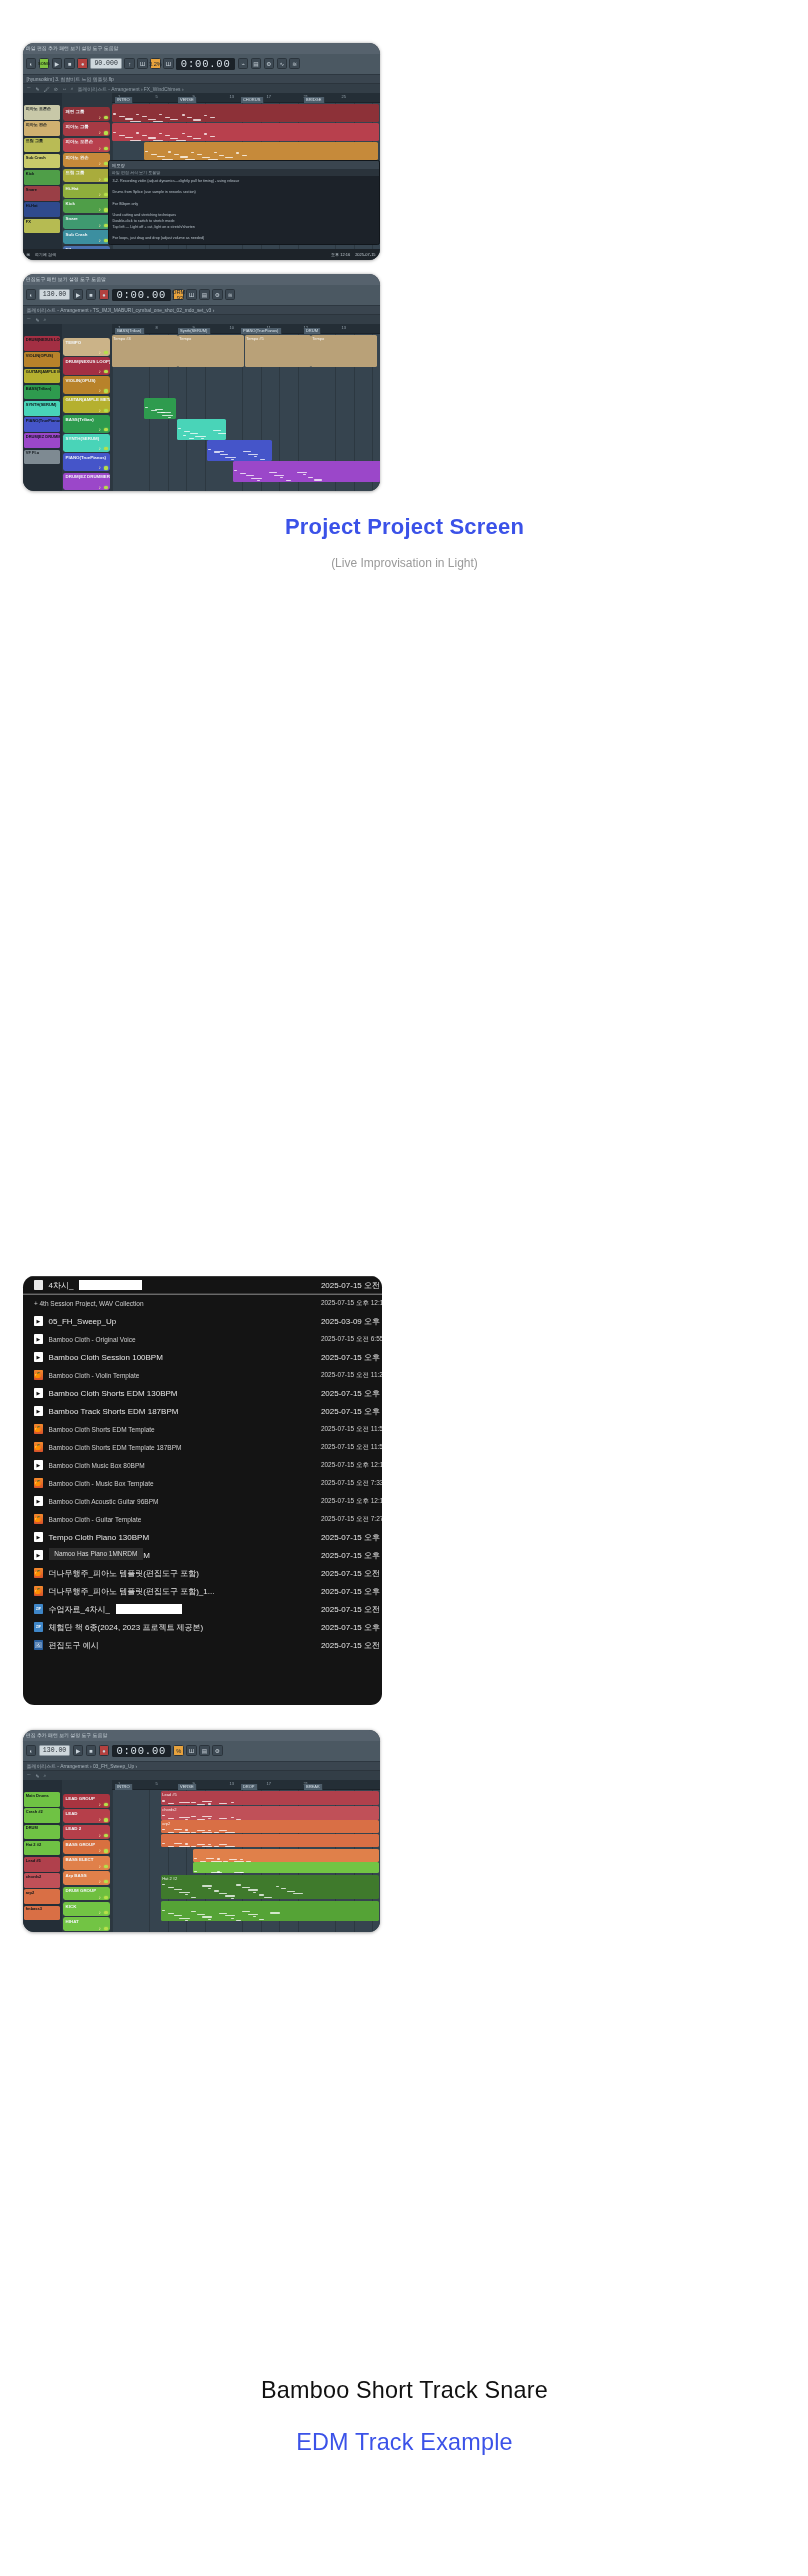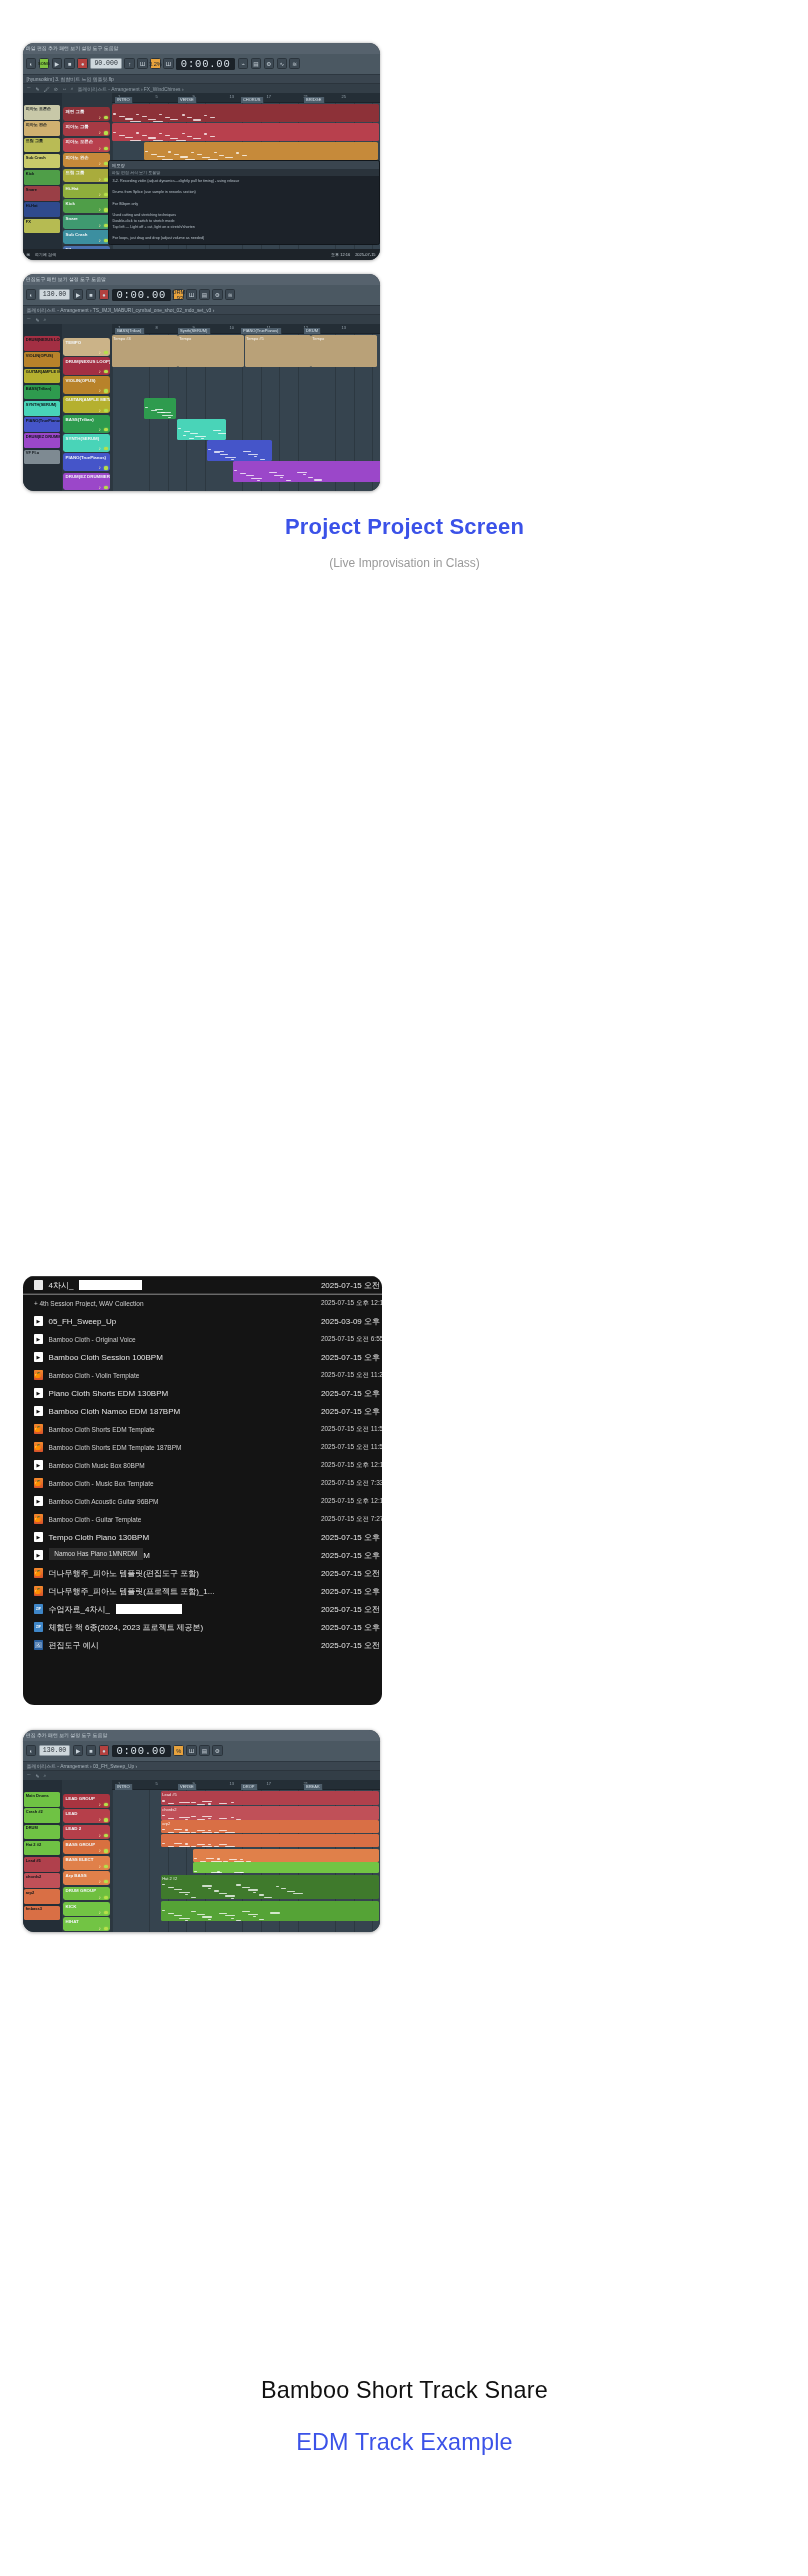--- a/index.html
+++ b/index.html
@@ -573,21 +573,21 @@
               <div class="nt" style="left: 81px; top: 12.5px; width: 8px;"></div>
               <div class="nt" style="left: 87px; top: 15px; width: 10.5px;"></div>
             </div>
           </div>
         </div>
     </div>
   </div>
 </div>
 
 <div class="caption-main" style="top:514px; font-size:22px; color:#3b52e8;">Project Project Screen</div>
-<div class="caption-sub" style="top:556px; font-size:12px; color:#9a9a9a;">(Live Improvisation in Class)</div>
+<div class="caption-sub" style="top:556px; font-size:12px; color:#9a9a9a;">(Live Improvisation in Light)</div>
 
 <div class="filelist" style="left:22.6px; top:1276px; width:359px; height:429px;">
   <div id="filerows">
       <div class="frow header selbox">
         <div class="fname">
           <span class="ficon ic-txt"></span>
           <span>4차시_</span>
           <span class="redact" style="width: 63px;"></span>
         </div>
         <div class="fdate">2025-07-15 오전 11:59</div>
@@ -622,28 +622,28 @@
       <div class="frow small">
         <div class="fname">
           <span class="ficon ic-flp">🍊</span>
           <span>Bamboo Cloth - Violin Template</span>
         </div>
         <div class="fdate">2025-07-15 오전 11:21</div>
       </div>
       <div class="frow">
         <div class="fname">
           <span class="ficon ic-wav"></span>
-          <span>Piano Cloth Shorts EDM 130BPM</span>
+          <span>Bamboo Cloth Shorts EDM 130BPM</span>
         </div>
         <div class="fdate">2025-07-15 오후 12:16</div>
       </div>
       <div class="frow">
         <div class="fname">
           <span class="ficon ic-wav"></span>
-          <span>Bamboo Cloth Namoo EDM 187BPM</span>
+          <span>Bamboo Track Shorts EDM 187BPM</span>
         </div>
         <div class="fdate">2025-07-15 오후 12:16</div>
       </div>
       <div class="frow small">
         <div class="fname">
           <span class="ficon ic-flp">🍊</span>
           <span>Bamboo Cloth Shorts EDM Template</span>
         </div>
         <div class="fdate">2025-07-15 오전 11:50</div>
       </div>
@@ -699,21 +699,21 @@
       <div class="frow">
         <div class="fname">
           <span class="ficon ic-flp">🍊</span>
           <span>더나무행주_피아노 템플릿(편집도구 포함)</span>
         </div>
         <div class="fdate">2025-07-15 오전 10:54</div>
       </div>
       <div class="frow">
         <div class="fname">
           <span class="ficon ic-flp">🍊</span>
-          <span>더나무행주_피아노 템플릿(프로젝트 포함)_1...</span>
+          <span>더나무행주_피아노 템플릿(편집도구 포함)_1...</span>
         </div>
         <div class="fdate">2025-07-15 오후 12:03</div>
       </div>
       <div class="frow">
         <div class="fname">
           <span class="ficon ic-zip"></span>
           <span>수업자료_4차시_</span>
           <span class="redact" style="width: 66px;"></span>
         </div>
         <div class="fdate">2025-07-15 오전 10:13</div>

